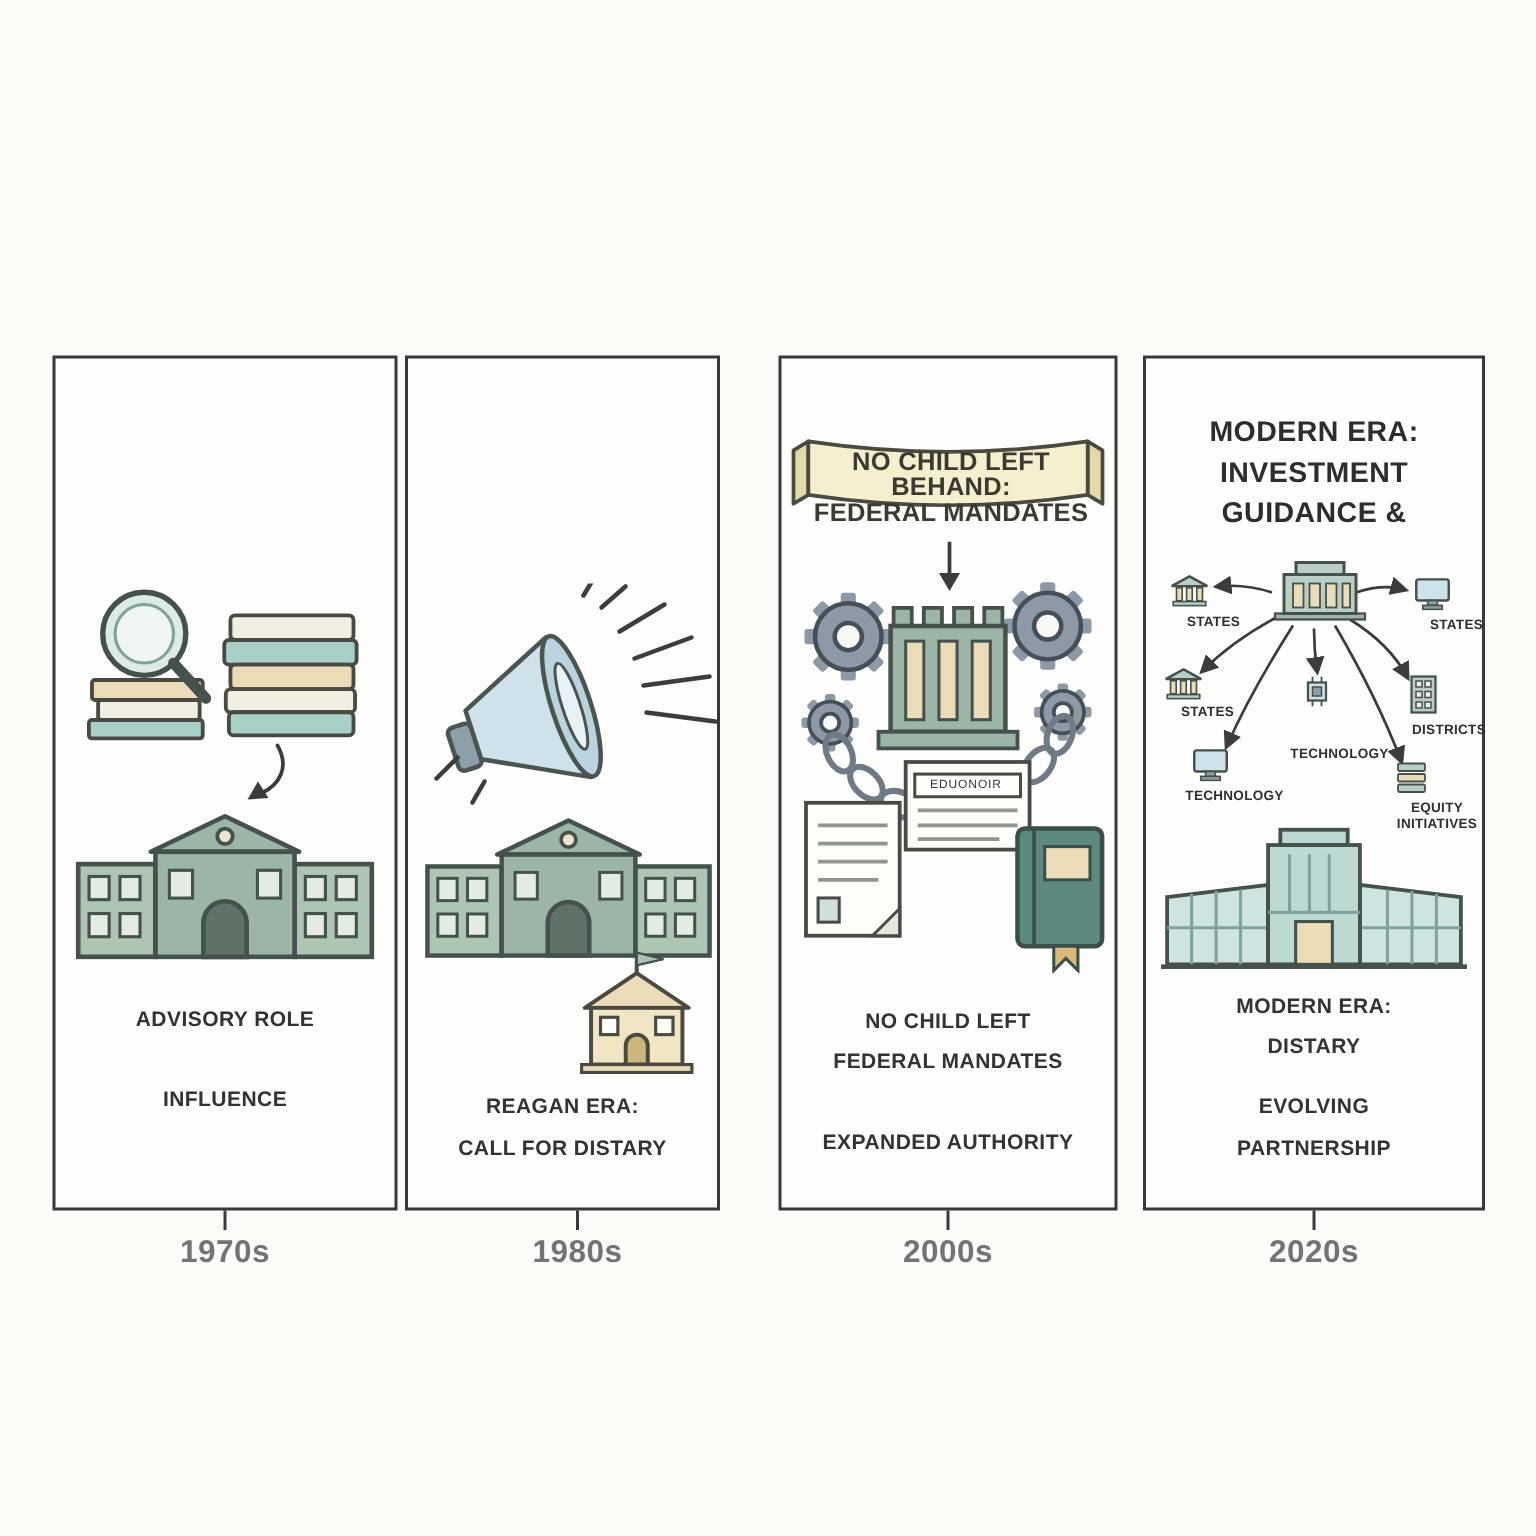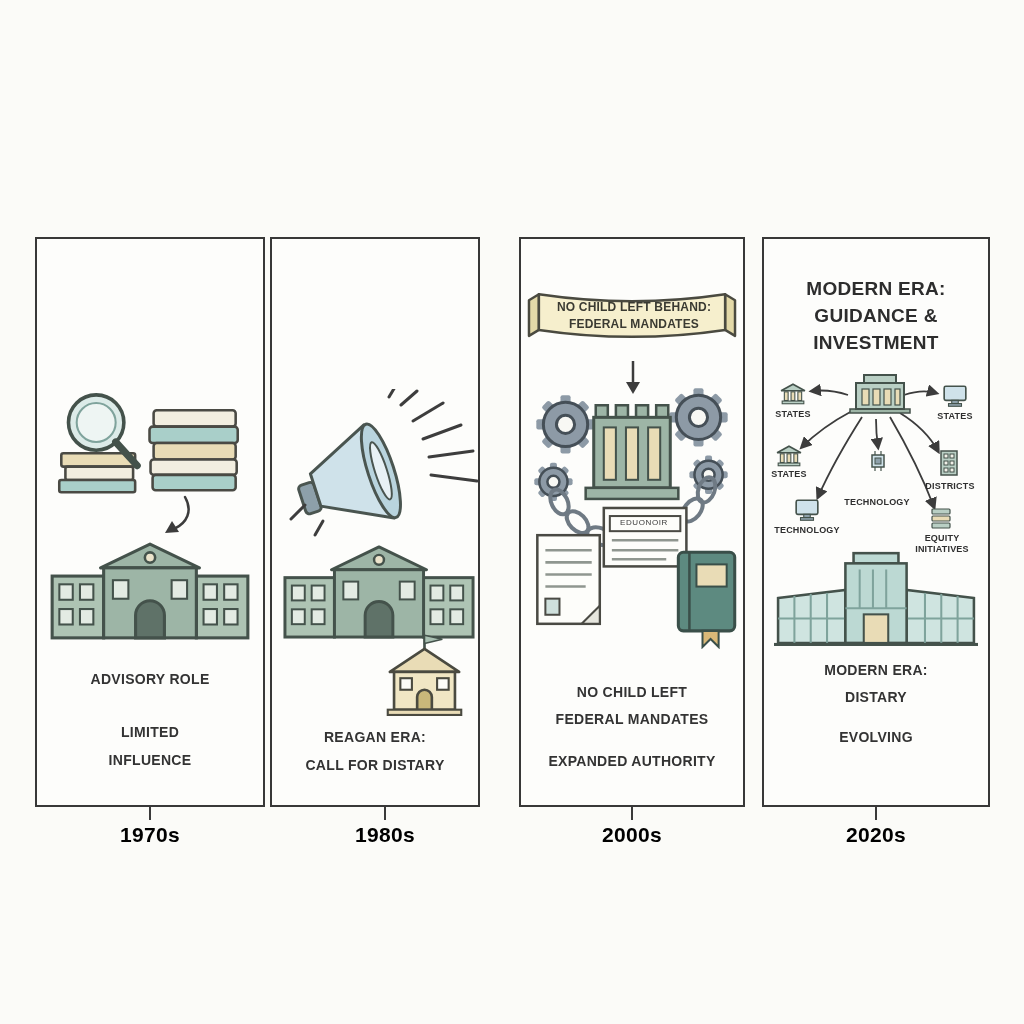--- a/index.html
+++ b/index.html
@@ -5,28 +5,28 @@
   * { margin:0; padding:0; box-sizing:border-box; }
   html,body { width:1024px; height:1024px; }
   body { background:#fbfbf8; font-family:"Liberation Sans", sans-serif; position:relative; overflow:hidden; }
   .canvas { position:absolute; inset:0; }
   .title { position:absolute; left:50px; top:136px; font-size:28px; font-weight:bold; color:#2d2d2d; letter-spacing:.4px; line-height:36px; }
   .panel { position:absolute; top:237px; height:570px; border:2px solid #383838; background:#fdfdfb; }
   .p1{left:35px;width:230px} .p2{left:270px;width:210px} .p3{left:519px;width:226px} .p4{left:762px;width:228px}
   .abs{position:absolute;}
   .cap{position:absolute; left:0; right:0; text-align:center; font-weight:bold; color:#333; font-size:14px; letter-spacing:.3px; line-height:28px;}
   .heading{position:absolute; left:0; right:0; text-align:center; font-weight:bold; color:#2d2d2d; font-size:19px; line-height:27px; letter-spacing:.3px;}
-  .banner-text{position:absolute; left:10px; width:206px; top:60px; text-align:center; font-weight:bold; font-size:12px; line-height:17px; color:#3a3a32; letter-spacing:.2px;}
+  .banner-text{position:absolute; left:10px; width:206px; top:60px; text-align:center; font-weight:bold; font-size:17px; line-height:17px; color:#3a3a32; letter-spacing:.2px;}
   .doc-label{position:absolute; left:88px; top:279px; width:70px; text-align:center; font-size:8px; font-weight:normal; letter-spacing:.6px; color:#3a3a3a;}
   .net{position:absolute; left:0; top:128px; width:224px; height:200px;}
   .net svg.arrows{position:absolute; left:0; top:0;}
   .nico{position:absolute;}
-  .node-label{position:absolute; text-align:center; font-size:9px; font-weight:bold; color:#2f2f2f; line-height:11px; letter-spacing:.2px;}
+  .node-label{position:absolute; text-align:center; font-size:9px; font-weight:bold; color:#2f2f2f; line-height:11px; letter-spacing:.2px;margin-left:16px;}
   .tick{position:absolute; top:807px; width:2px; height:13px; background:#3a3a3a;}
-  .decade{position:absolute; top:823px; width:100px; text-align:center; font-size:21px; font-weight:bold; color:#000000; letter-spacing:.3px;}
+  .decade{position:absolute; top:823px; width:100px; text-align:center; font-size:21px; font-weight:bold; color:#737373; letter-spacing:.3px;}
   svg{display:block;}
 </style>
 </head>
 <body>
 
 <div class="canvas">
 
 
   <div class="panel p1">
     <svg class="abs" style="left:12px;top:140px" width="200" height="124" viewBox="0 0 195 120">
@@ -66,21 +66,20 @@
         <rect x="152" y="68" width="13" height="15"></rect>
           <rect x="172" y="68" width="13" height="15"></rect>
         <rect x="64" y="40" width="15" height="18"></rect>
           <rect x="121" y="40" width="15" height="18"></rect>
       </g>
       <path d="M86,96 v-22 a14,14 0 0 1 28,0 v22 z" fill="#5f7268" stroke="#44524b" stroke-width="3"></path>
     </svg>
 
     <div class="cap" style="top:426px">ADVISORY ROLE</div>
     <div class="cap" style="top:479px">
-      <div>LIMITED</div>
       <div>INFLUENCE</div>
     </div>
   </div>
 
   <div class="panel p2">
     <svg class="abs" style="left:5px;top:150px" width="216" height="155" viewBox="0 0 216 155">
       <g transform="rotate(-18 95 90)">
         <rect x="22" y="74" width="16" height="30" rx="4" fill="#8da0aa" stroke="#4a5550" stroke-width="3"></rect>
         <polygon points="38,66 104,36 104,134 38,100" fill="#cfe2ea" stroke="#4a5550" stroke-width="3" stroke-linejoin="round"></polygon>
         <ellipse cx="106" cy="85" rx="13" ry="49" fill="#b9d4de" stroke="#4a5550" stroke-width="3"></ellipse>
@@ -242,32 +241,32 @@
       <g>
         <rect x="152" y="182" width="56" height="78" rx="5" fill="#5d8a80" stroke="#3a4f49" stroke-width="3"></rect>
         <line x1="163" y1="182" x2="163" y2="260" stroke="#3a4f49" stroke-width="2.5"></line>
         <rect x="170" y="194" width="30" height="22" fill="#e9dcb6" stroke="#3a4f49" stroke-width="2"></rect>
         <polygon points="176,260 176,276 184,268 192,276 192,260" fill="#d9b878" stroke="#3a4f49" stroke-width="2"></polygon>
       </g>
     </svg>
 
     <div class="doc-label">EDUONOIR</div>
 
-    <div class="cap" style="top:440px;line-height:27px">
+    <div class="cap" style="top:428px;line-height:27px">
       <div>NO CHILD LEFT</div>
       <div>FEDERAL MANDATES</div>
     </div>
     <div class="cap" style="top:508px">EXPANDED AUTHORITY</div>
   </div>
 
   <div class="panel p4">
     <div class="heading" style="top:36px">
       <div>MODERN ERA:</div>
+      <div>INVESTMENT</div>
       <div>GUIDANCE &amp;</div>
-      <div>INVESTMENT</div>
     </div>
 
     <div class="net">
       <svg class="arrows" width="224" height="200" viewBox="0 0 224 200">
         <defs>
           <marker id="ah" markerWidth="7" markerHeight="7" refX="5" refY="3.5" orient="auto">
             <path d="M0,0 L7,3.5 L0,7 Z" fill="#3c3c3c"></path>
           </marker>
         </defs>
         <g stroke="#3c3c3c" stroke-width="1.8" fill="none" marker-end="url(#ah)">
@@ -380,20 +379,21 @@
       <rect x="88" y="68" width="24" height="28" fill="#e9dcb6" stroke="#44524b" stroke-width="2"></rect>
       <rect x="0" y="96" width="200" height="3" fill="#44524b"></rect>
     </svg>
 
     <div class="cap" style="top:418px;line-height:27px">
       <div>MODERN ERA:</div>
       <div>DISTARY</div>
     </div>
     <div class="cap" style="top:484px">
       <div>EVOLVING</div>
+      <div>PARTNERSHIP</div>
     </div>
   </div>
 
   <div class="tick" style="left:149px"></div>
   <div class="tick" style="left:384px"></div>
   <div class="tick" style="left:631px"></div>
   <div class="tick" style="left:875px"></div>
 
   <div class="decade" style="left:100px">1970s</div>
   <div class="decade" style="left:335px">1980s</div>

